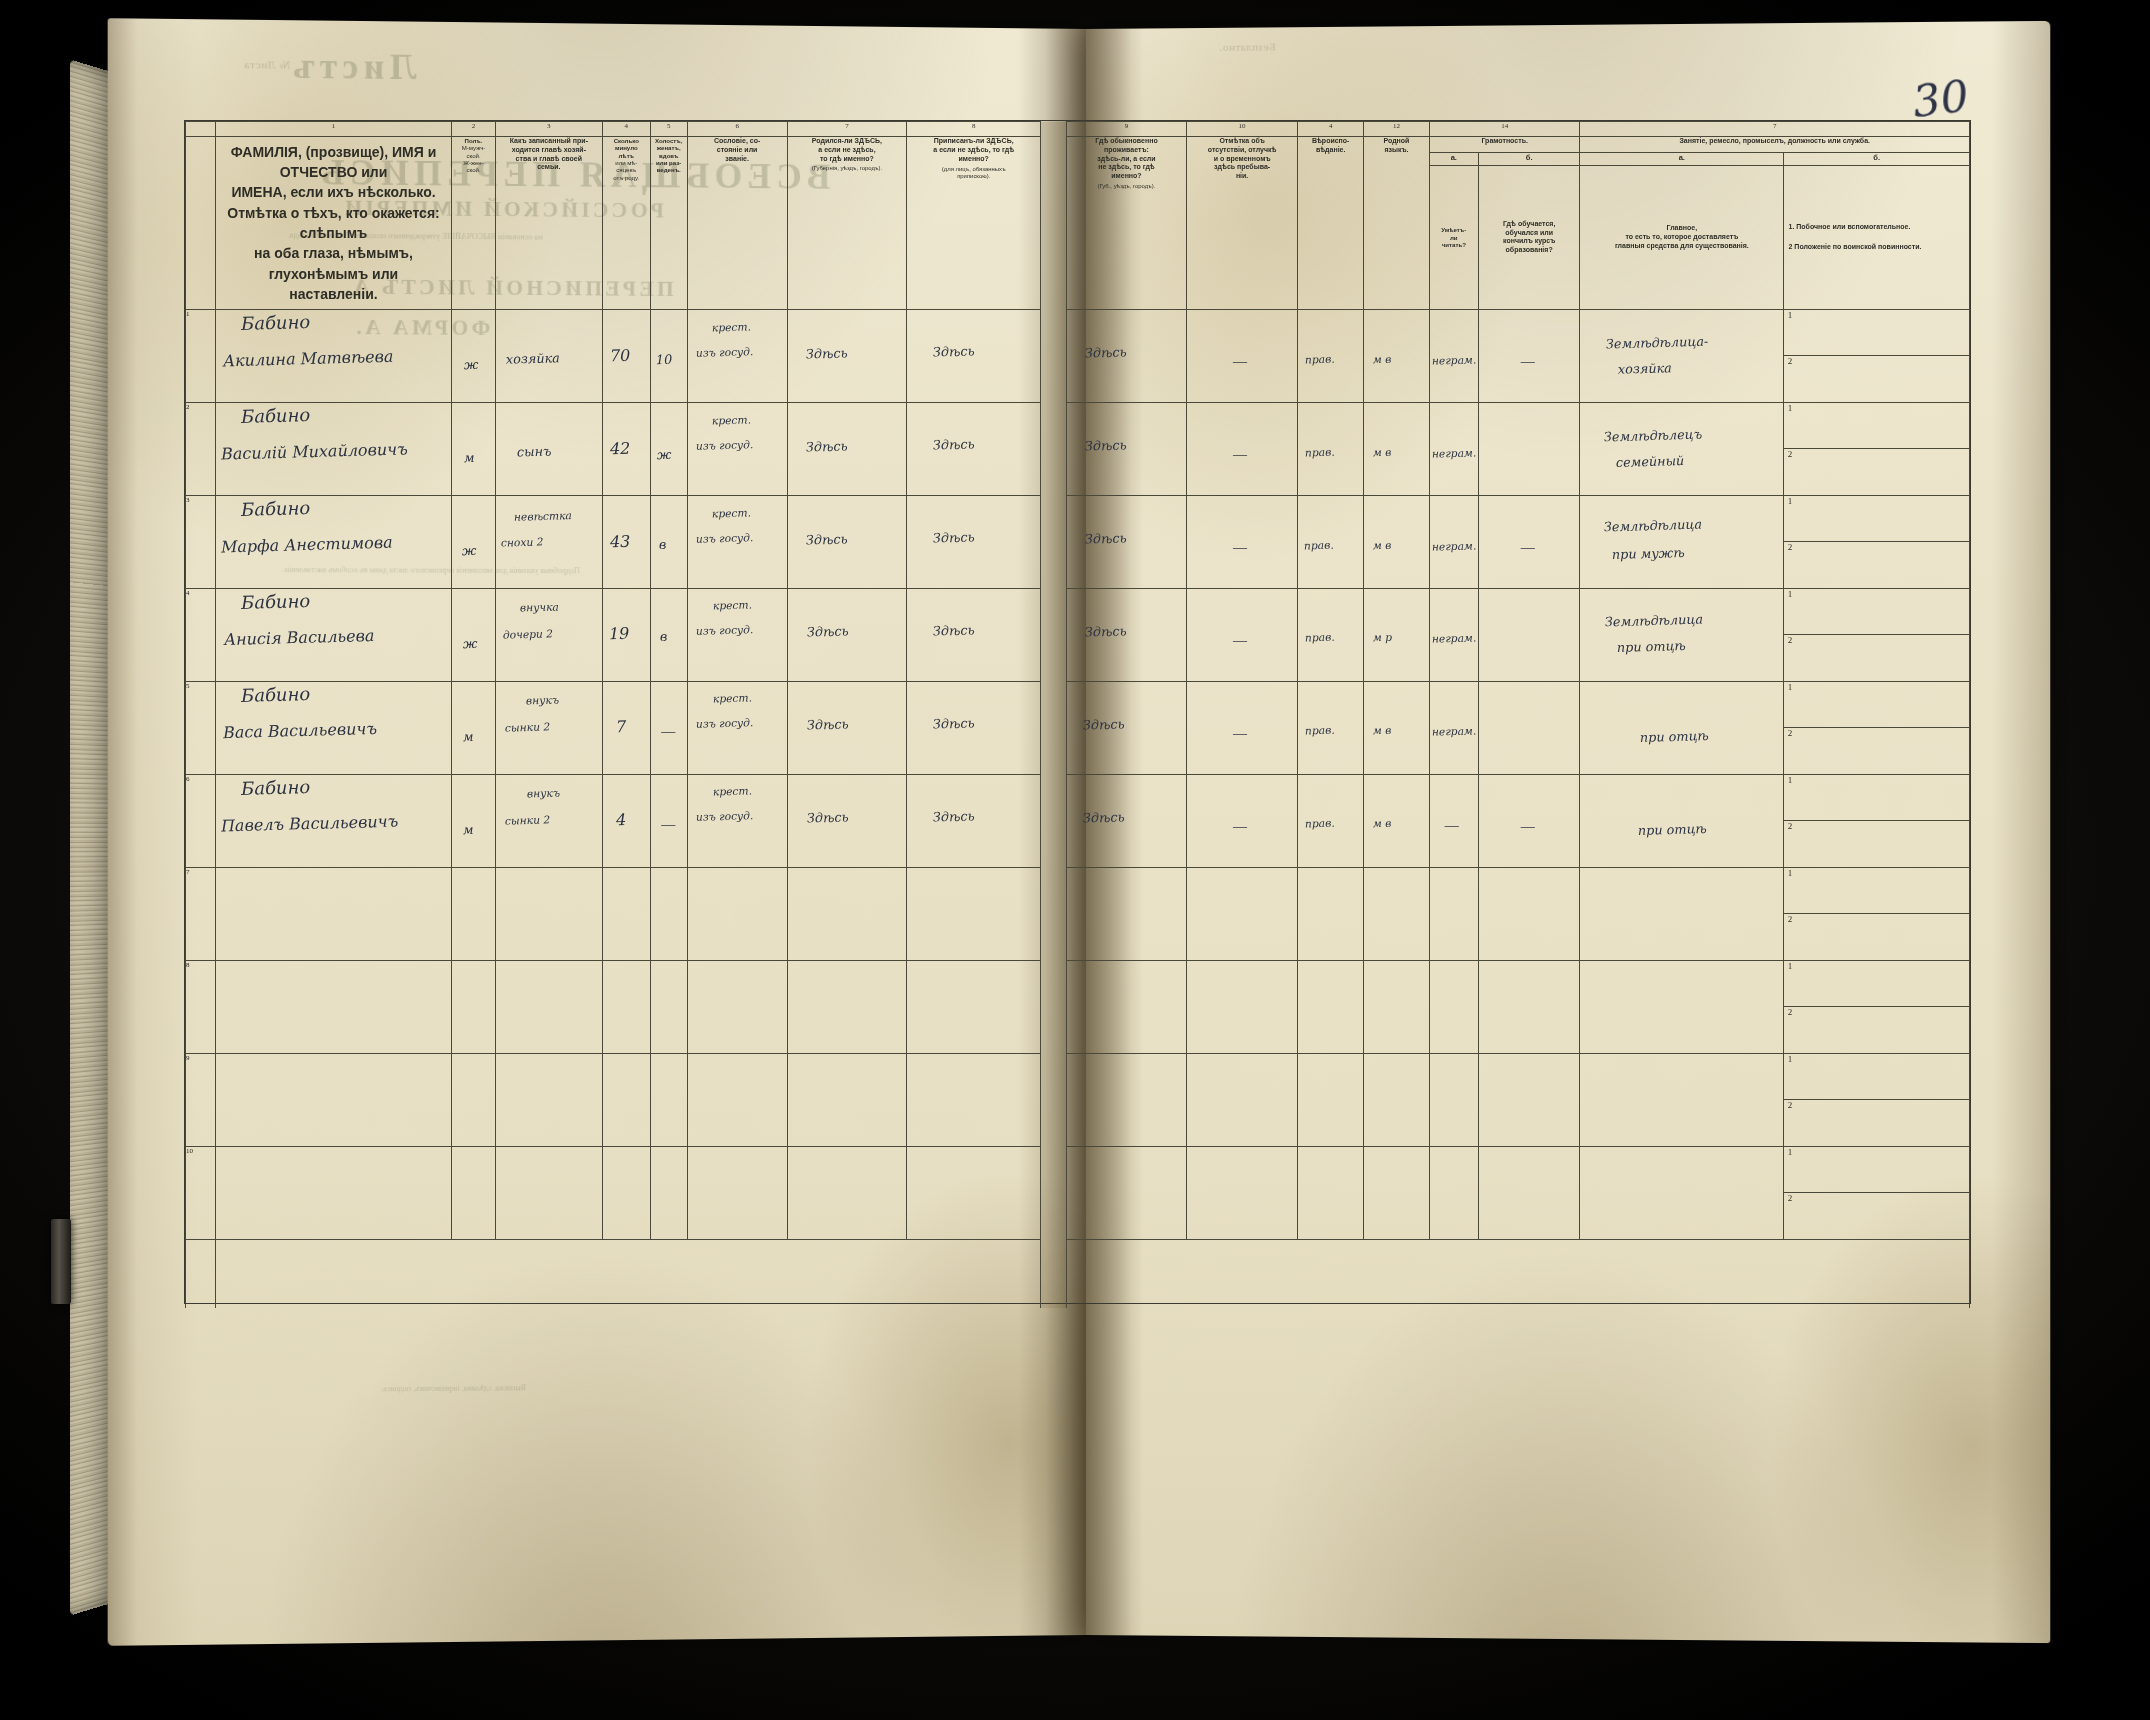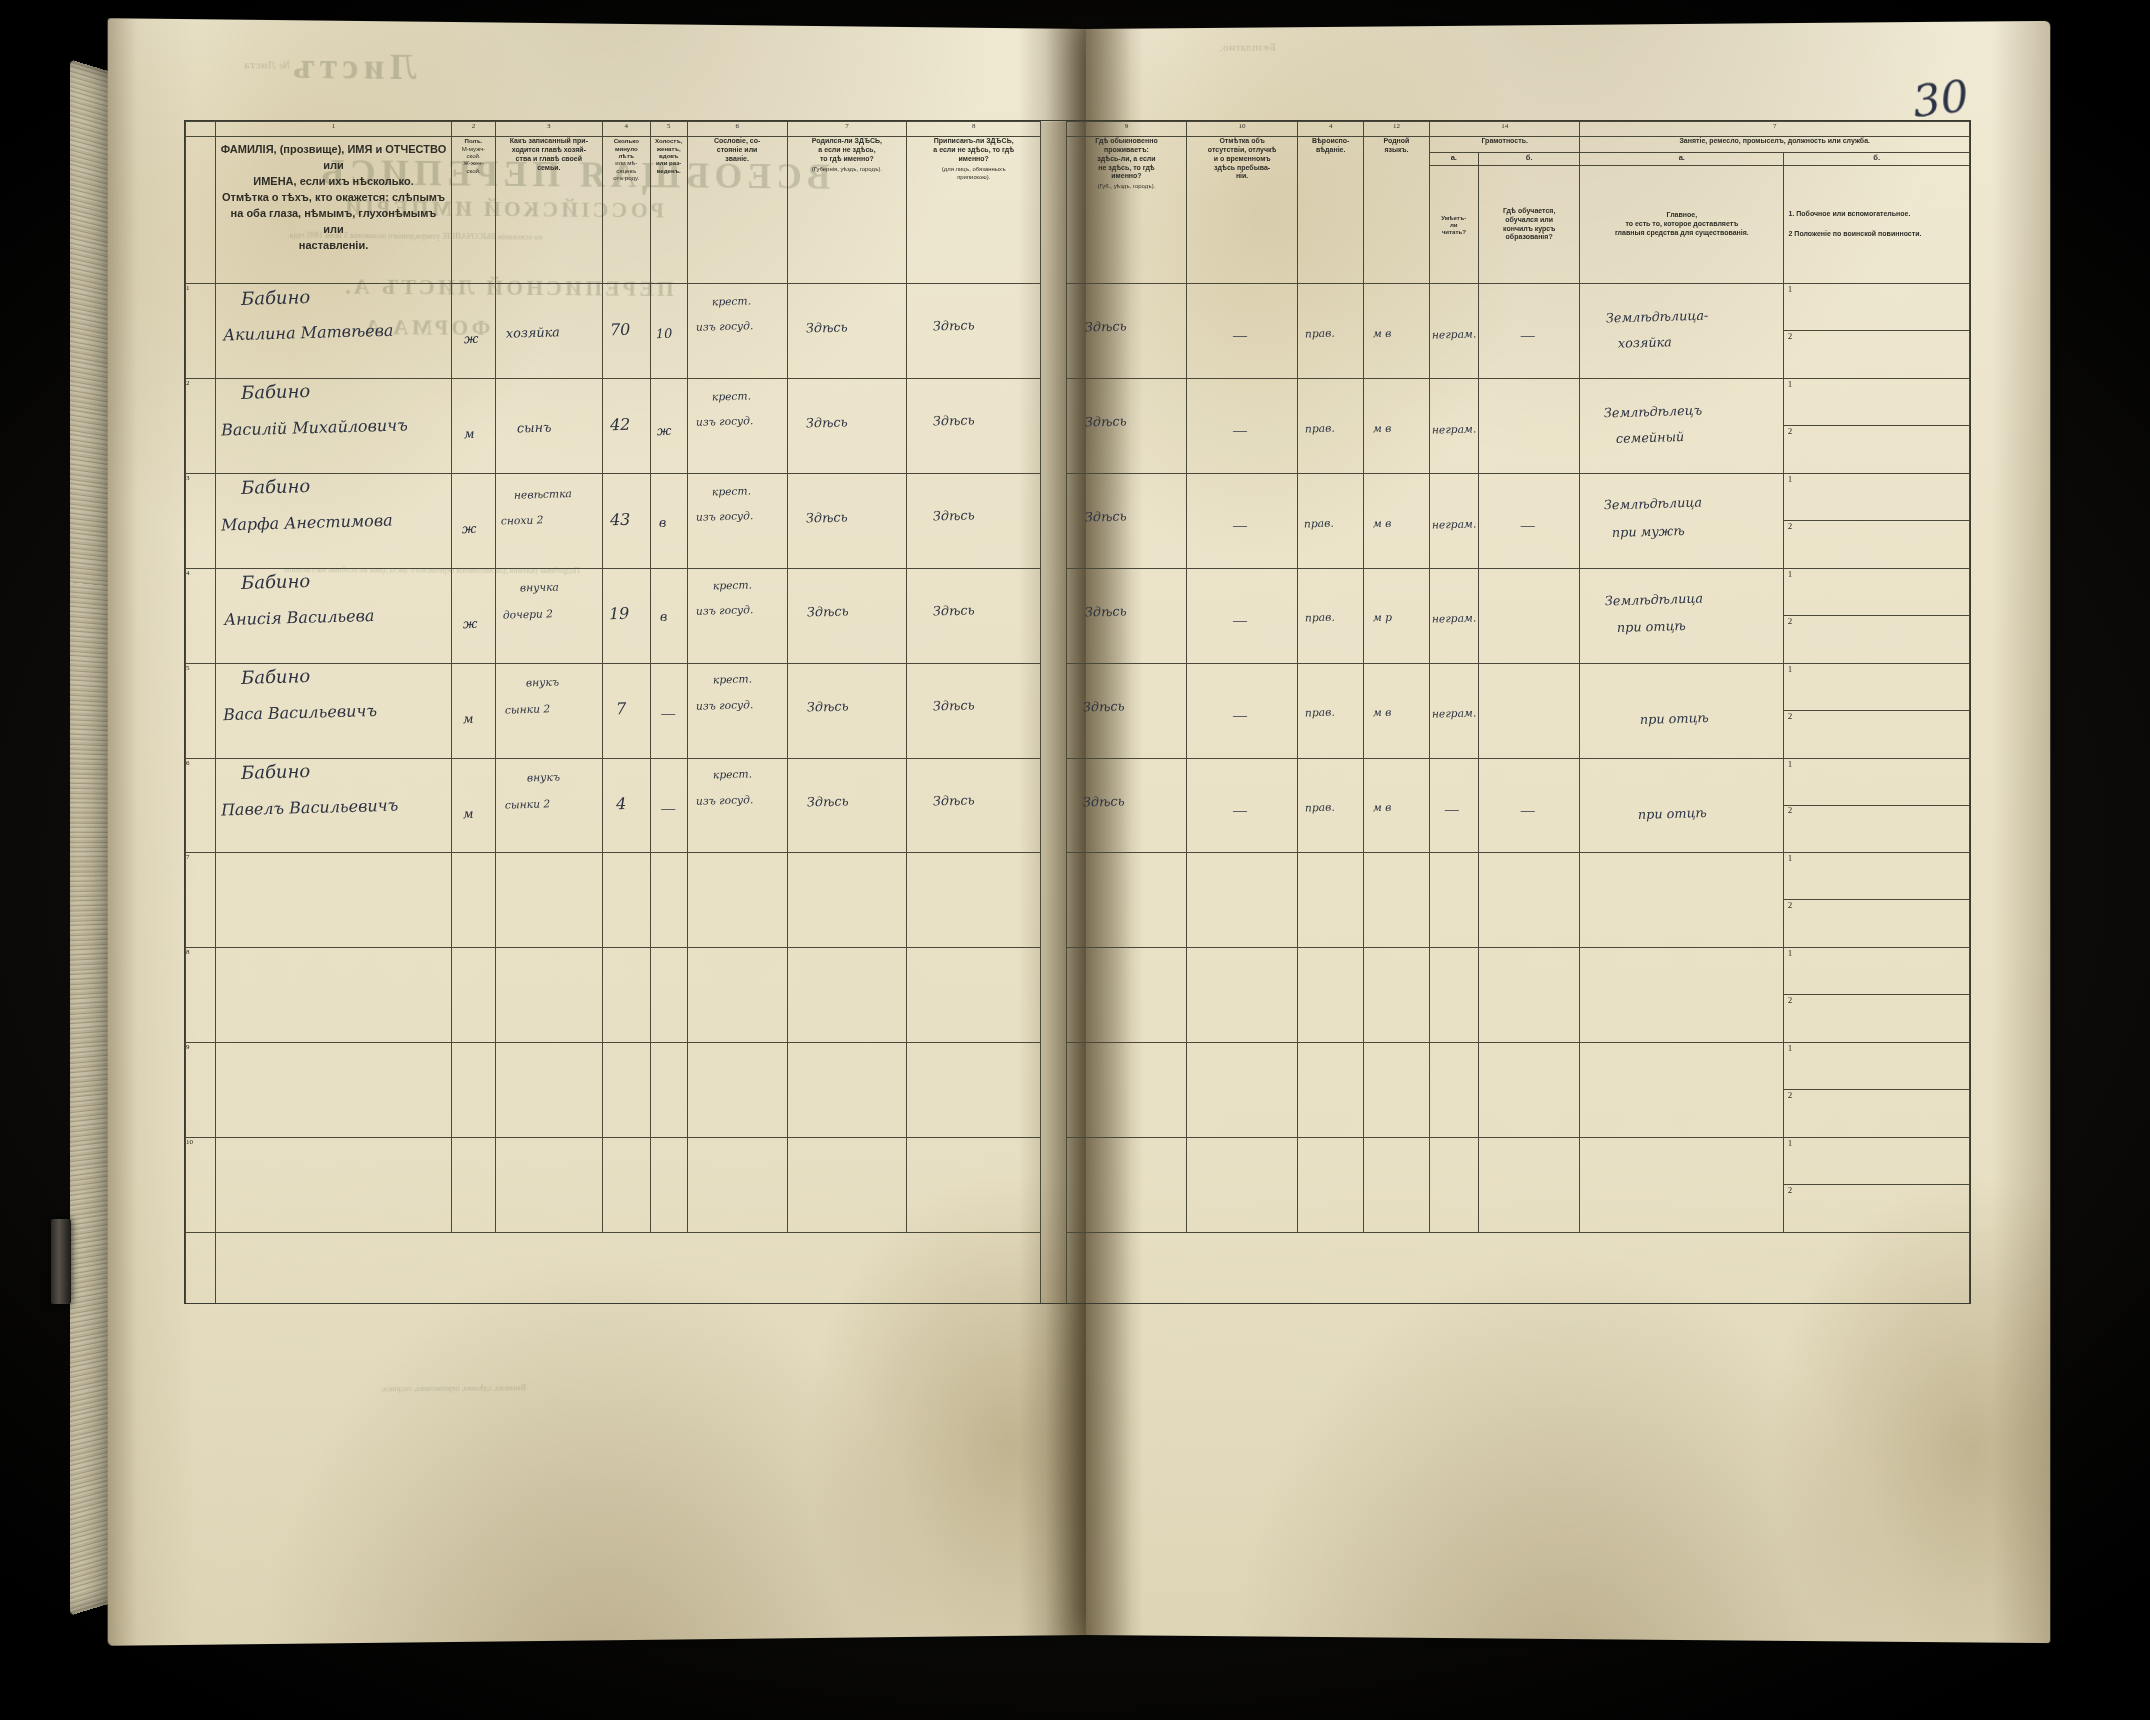--- a/index.html
+++ b/index.html
@@ -162,21 +162,21 @@
     font-size: 8.3px;
     line-height: 1.28;
     color: #2e2d26;
     padding: 2.7px 1.6px;
     font-weight: 700;
     font-family: "Liberation Sans", sans-serif;
   }
   .hdr-cell .thin { font-weight: 400; }
   .hdr-cell.left {
     text-align: center;
-    font-size: 11px;
+    font-size: 14px;
     line-height: 1.45;
     padding: 4.8px 4.3px;
   }
   .hdr-cell.tiny { font-size: 7px; line-height: 1.25; }
   .hdr-cell.xtiny { font-size: 6.1px; line-height: 1.2; }
 
   .rownum {
     font-family: "Liberation Serif", serif;
     font-size: 16px;
     color: #26251e;

